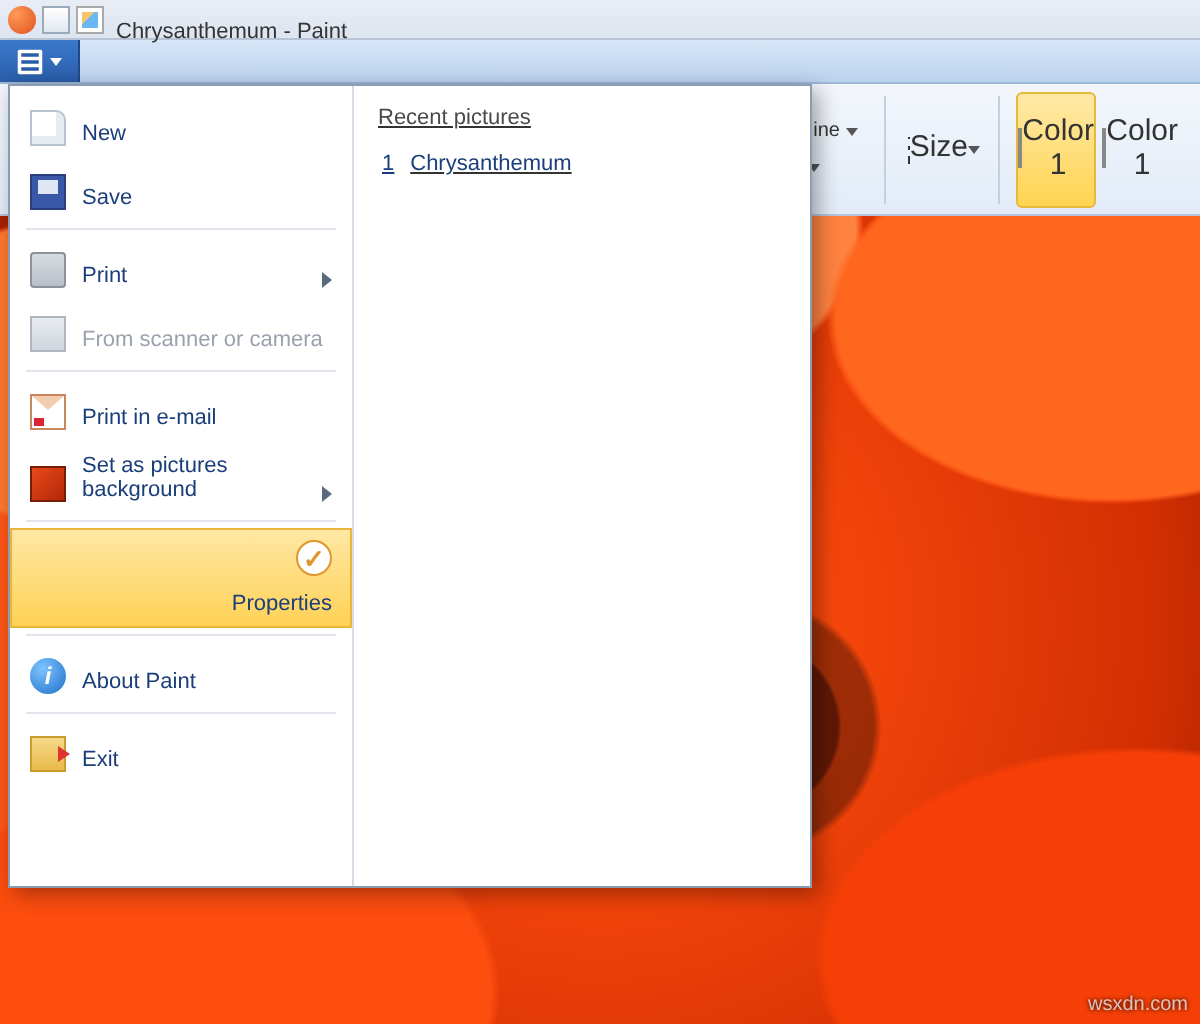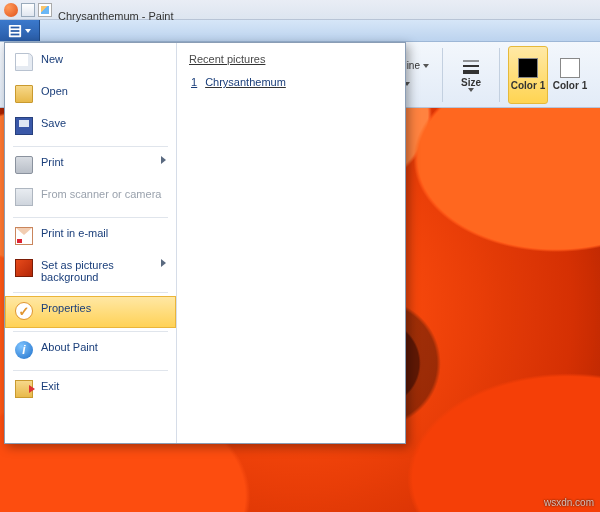--- a/index.html
+++ b/index.html
@@ -19,21 +19,21 @@
 .file-btn { width: 40px; background: linear-gradient(#3b79cc,#2a5da8); display: flex; align-items: center; justify-content: center; border-right: 1px solid #1f4a87; cursor: pointer; }
 .file-btn svg { width: 14px; height: 14px; }
 .file-arrow { width: 0; height: 0; border-left: 3px solid transparent; border-right: 3px solid transparent; border-top: 4px solid #fff; margin-left: 3px; }
 
 
 .ribbon { position: absolute; top: 42px; left: 0; right: 0; height: 66px; background: linear-gradient(#f3f7fc,#e2ebf7); border-bottom: 1px solid #b4c5dc; display:flex; justify-content:flex-end; padding-right:4px; }
 .ribbon .grp { display:flex; align-items:center; gap:2px; padding:4px 6px; font-size:10px; color:#333; }
 .ribbon .stack { display:flex; flex-direction:column; gap:2px; }
 .ribbon .rb-btn { display:flex; align-items:center; gap:3px; padding:1px 4px; border:1px solid transparent; border-radius:2px; cursor:pointer; }
 .ribbon .sep { width:1px; background:#c3d0e0; height:54px; margin:6px 2px; }
-.ribbon .vbtn { display:flex; flex-direction:column; align-items:center; justify-content:center; width:40px; height:58px; border-radius:3px; border:1px solid transparent; cursor:pointer; font-size:10px; text-align:center; line-height:1.1;font-weight:bold; }
+.ribbon .vbtn { display:flex; flex-direction:row; align-items:center; justify-content:center; width:40px; height:58px; border-radius:3px; border:1px solid transparent; cursor:pointer; font-size:15px; text-align:center; line-height:1.1; }
 .ribbon .vbtn.sel { background:linear-gradient(#ffe9a6,#ffd452); border:1px solid #e6b93a; }
 .swatch { width:20px; height:20px; border:1px solid #888; margin-bottom:2px; }
 .mini-arrow { width:0; height:0; border-left:3px solid transparent; border-right:3px solid transparent; border-top:4px solid #555; }
 
 
 .canvas { position:absolute; top:108px; left:0; right:0; bottom:0; overflow:hidden; }
 .flower { position:absolute; inset:-20px; background:
   radial-gradient(circle at 62% 62%, #5a1908 0 42px, transparent 44px),
   radial-gradient(circle at 62% 62%, rgba(0,0,0,.35) 0 60px, transparent 64px),
   radial-gradient(ellipse 200px 130px at 12% 22%, #ff7a3a 0 60%, transparent 62%),
@@ -42,22 +42,22 @@
   radial-gradient(ellipse 250px 170px at 18% 92%, #f05018 0 60%, transparent 62%),
   radial-gradient(ellipse 220px 150px at 50% 6%, #ff8548 0 58%, transparent 60%),
   radial-gradient(ellipse 220px 160px at 8% 58%, #f25a1e 0 58%, transparent 60%),
   radial-gradient(circle at 50% 50%, #ff5a1a, #c9330a 70%, #8f1e04);
   filter: saturate(1.1);
 }
 
 
 .appmenu { position:absolute; top:42px; left:4px; width:402px; height:402px; background:#fff; border:1px solid #8a9db5; box-shadow:3px 3px 10px rgba(0,0,0,.35); display:flex; }
 .am-left { width:172px; border-right:1px solid #d6dde8; padding:4px 0; display:flex; flex-direction:column; }
-.am-item { display:flex; align-items:flex-start; gap:8px; padding:6px 10px; font-size:11px; color:#1a3e7a; cursor:pointer; min-height:32px; }
-.am-item.sel { background:linear-gradient(#ffe8a6,#ffd154); outline:1px solid #eab53a; outline-offset:-1px; }
+.am-item { display:flex; align-items:flex-end; gap:8px; padding:6px 10px; font-size:11px; color:#1a3e7a; cursor:pointer; min-height:32px; }
+.am-item.sel { background:linear-gradient(#ffe8a6,#ffd154); outline:1px solid #eab53a; outline-offset:-1px;flex-direction:column; }
 .am-item.disabled { color:#9aa2ad; cursor:default; }
 .am-label { flex:1; }
 .am-arrow { width:0; height:0; border-top:4px solid transparent; border-bottom:4px solid transparent; border-left:5px solid #5a6a80; }
 .am-sep { height:1px; background:#e0e5ec; margin:3px 8px; }
 .am-ico { width:18px; height:18px; flex-shrink:0; position:relative; }
 .ico-new   { background:#fff; border:1px solid #b8c2d0; box-shadow:inset -4px -4px 0 #e6ebf2; border-top-right-radius:5px; }
 .ico-open  { background:linear-gradient(#f7d88a,#e8b94a); border:1px solid #c99a2f; border-radius:1px; }
 .ico-save  { background:#3a58a8; border:1px solid #27407d; position:relative; }
 .ico-save::after { content:""; position:absolute; top:2px; left:3px; right:3px; height:7px; background:#dfe7f4; }
 .ico-saveas{ background:#3a58a8; border:1px solid #27407d; }
@@ -153,24 +153,20 @@
   <div class="flower"></div>
 </div>
 
 <div class="appmenu">
   <div class="am-left">
     <div class="am-item">
       <div class="am-ico ico-new"></div>
       <span class="am-label">New</span>
     </div>
     <div class="am-item">
-      <div class="am-ico ico-open"></div>
-      <span class="am-label">Open</span>
-    </div>
-    <div class="am-item">
       <div class="am-ico ico-save"></div>
       <span class="am-label">Save</span>
     </div>
     <div class="am-sep"></div>
     <div class="am-item">
       <div class="am-ico ico-print"></div>
       <span class="am-label">Print</span>
       <div class="am-arrow"></div>
     </div>
     <div class="am-item disabled">

